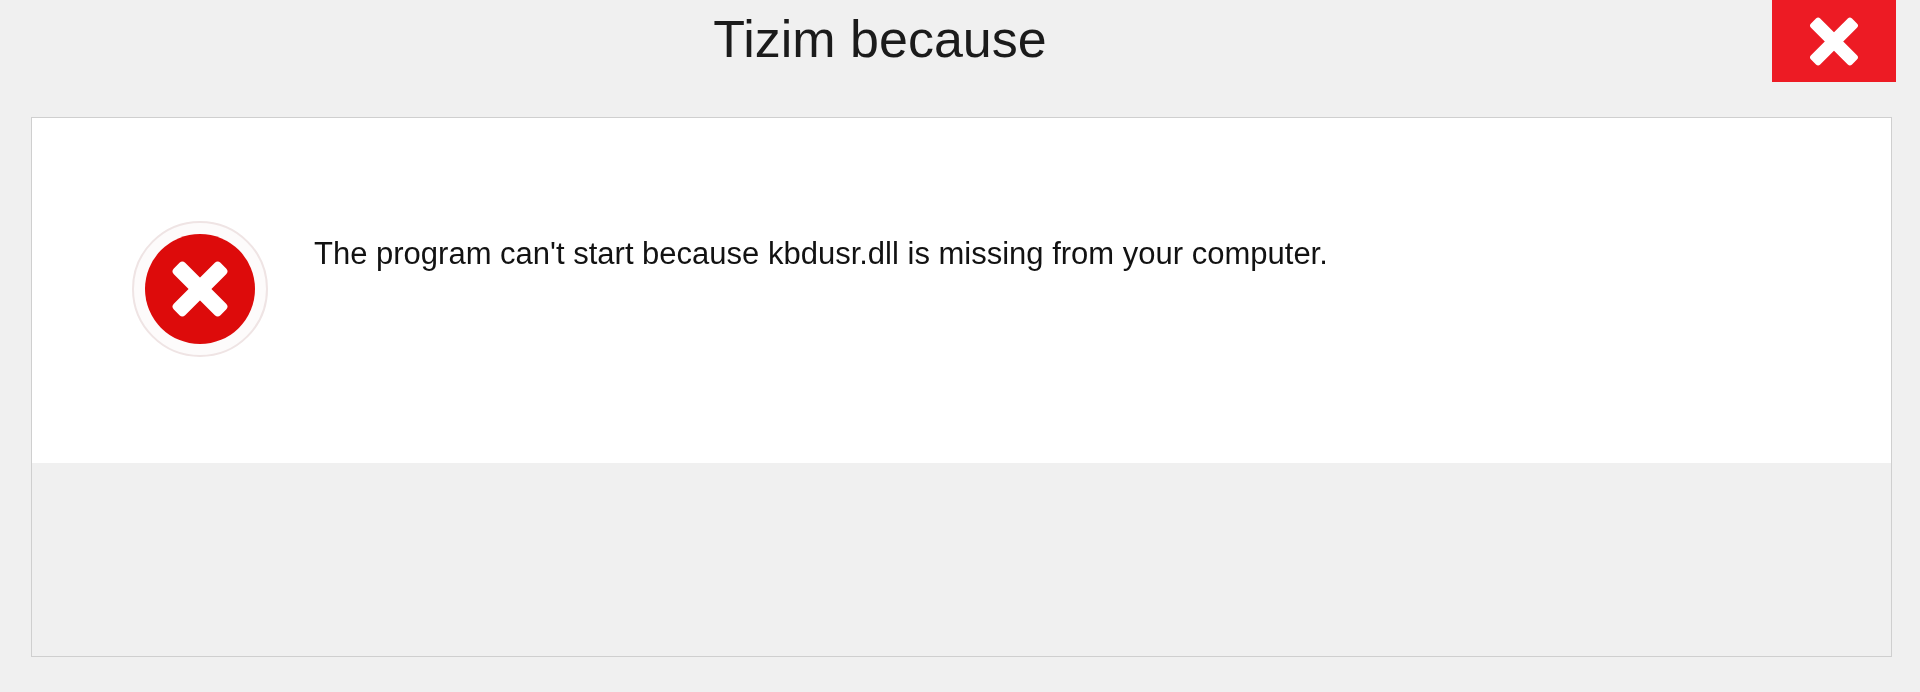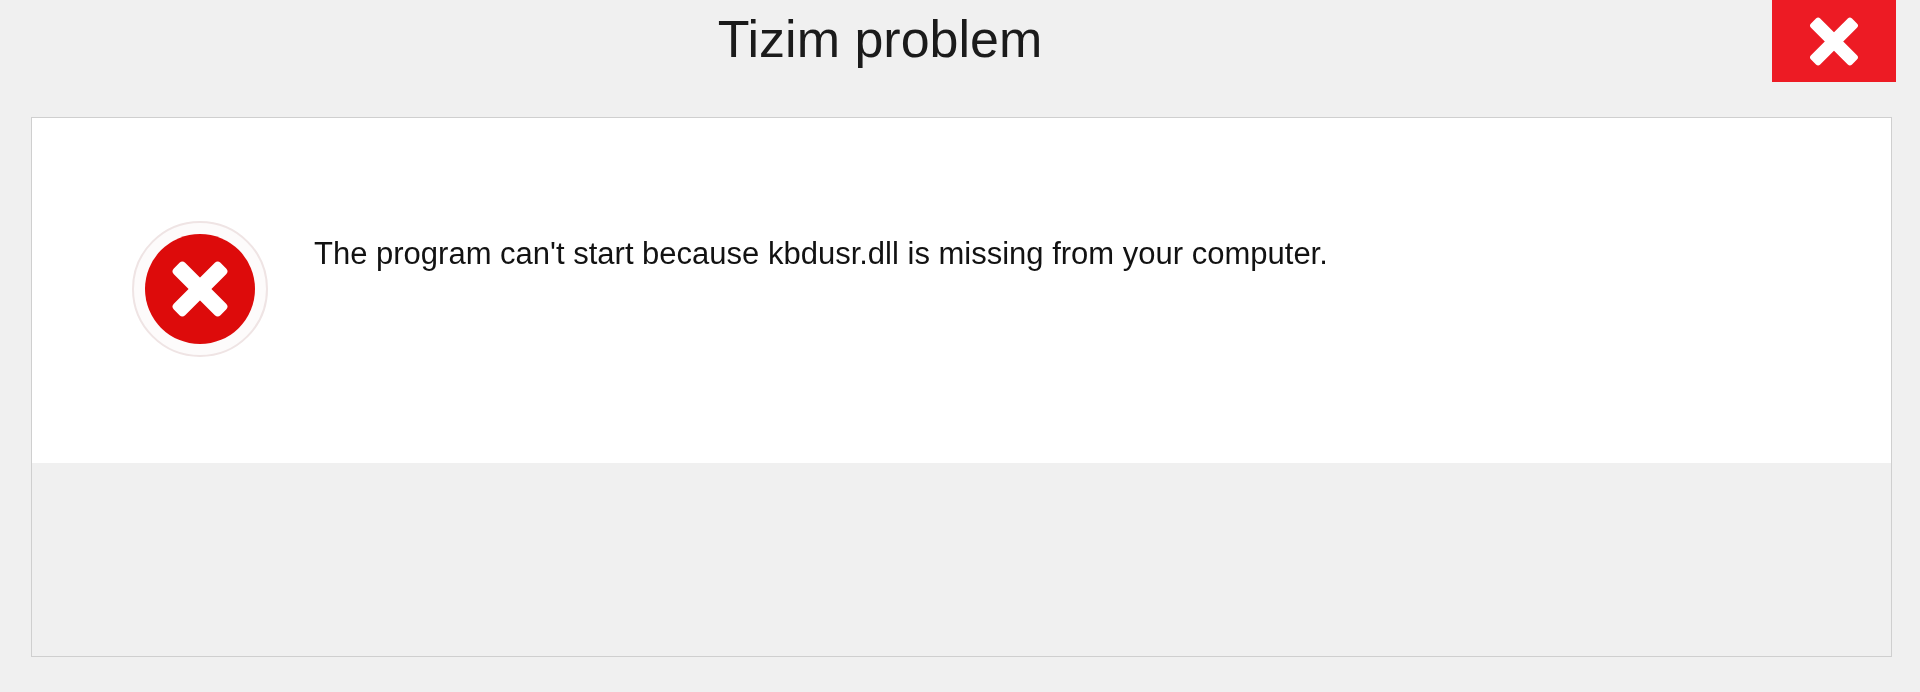--- a/index.html
+++ b/index.html
@@ -154,21 +154,21 @@
     top: 345px;
     width: 1859px;
     height: 193px;
     background: #f0f0f0;
   }
 </style>
 </head>
 <body>
 
 <div id="titlebar">
-  <div id="dialog-title">Tizim problem</div>
+  <div id="dialog-title">Tizim because</div>
   <div id="close-button">
     <span class="x-glyph"></span>
   </div>
 </div>
 
 <div id="dialog-frame">
 
   <div id="message-panel">
 
     <div id="error-icon">

